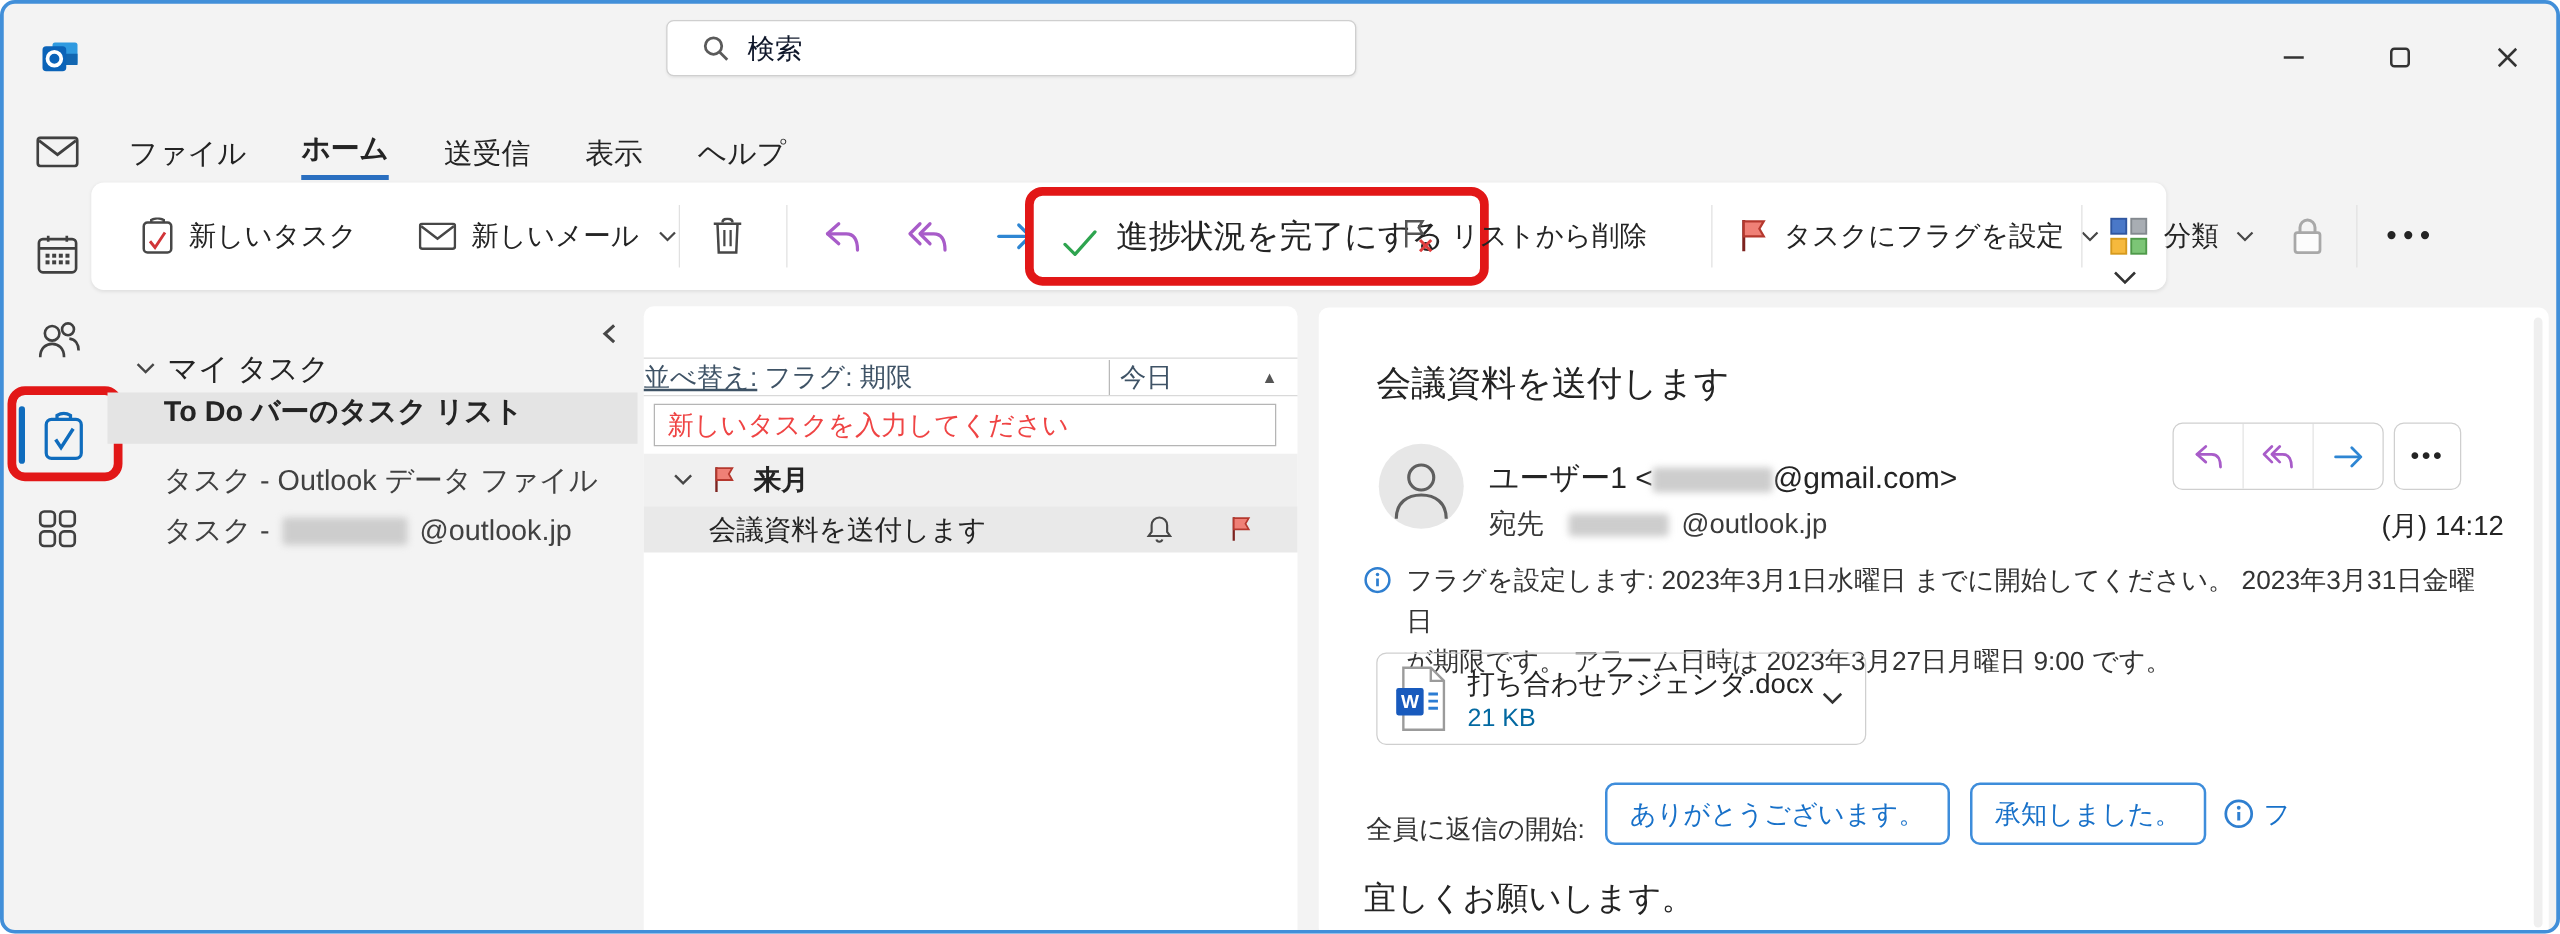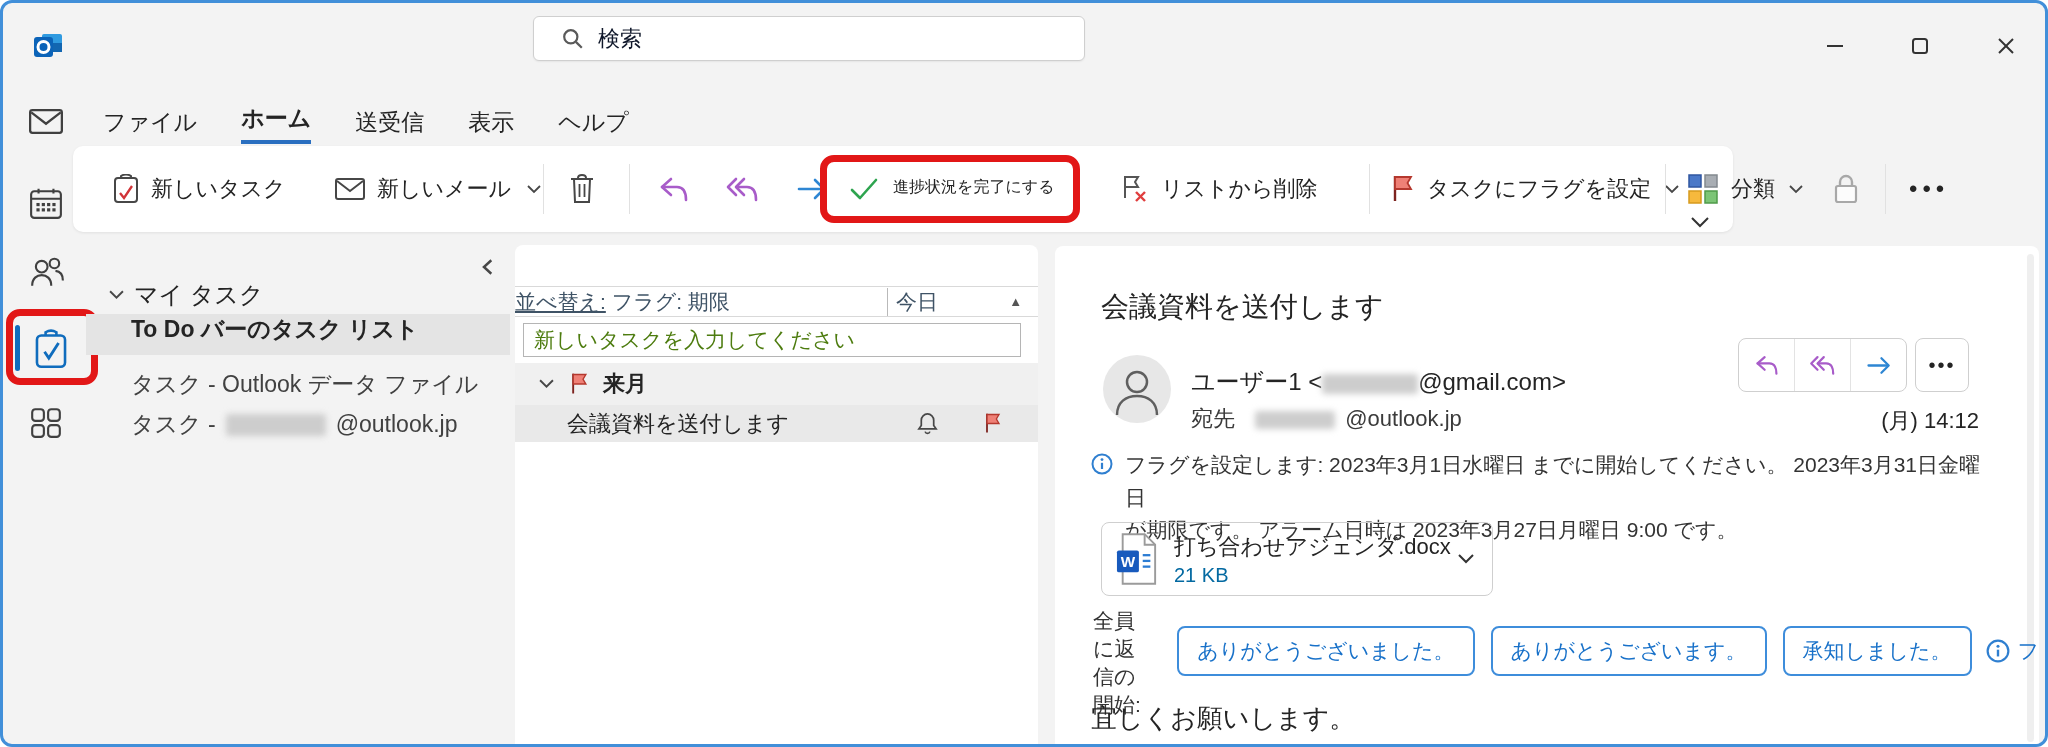--- a/index.html
+++ b/index.html
@@ -13,46 +13,46 @@
   
   .menubar{left:100px;top:100px;display:flex;gap:44px;font-size:23px;align-items:flex-end;}
   .menubar .mi{padding-bottom:6px;cursor:default;}
   .menubar .mi.active{font-weight:bold;border-bottom:4px solid #2a6fc0;}
   
   .toolbar{left:70px;top:143px;width:1660px;height:86px;background:#fff;border-radius:10px;box-shadow:0 1px 3px rgba(0,0,0,.08);}
   .titem{position:absolute;top:50%;transform:translateY(-50%);display:flex;align-items:center;gap:12px;font-size:22px;white-space:nowrap;}
   .tdiv{position:absolute;top:18px;width:1px;height:50px;background:#e1e1e1;}
   .redring{position:absolute;border:7px solid #e21717;border-radius:14px;pointer-events:none;}
   .ringbtn{left:747px;top:50%;transform:translateY(-50%);}
-  .ringbtn .inner{display:flex;align-items:flex-start;gap:14px;font-size:16px;padding:15px 18px 15px 22px;white-space:nowrap;}
+  .ringbtn .inner{display:flex;align-items:flex-end;gap:14px;font-size:26px;padding:15px 29px 15px 22px;white-space:nowrap;}
   .ellipsis{font-size:24px;letter-spacing:5px;color:#242424;}
   
   .rail-ic{position:absolute;left:26px;display:flex;align-items:center;justify-content:center;}
   .railbar{position:absolute;left:12px;top:322px;width:5px;height:46px;background:#0f6cbd;border-radius:3px;}
   
   .navrow{position:absolute;font-size:23px;white-space:nowrap;display:flex;align-items:center;gap:10px;}
   .selrow{position:absolute;left:83px;top:311px;width:424px;height:41px;background:#e4e4e4;display:flex;align-items:flex-start;padding-left:45px;box-sizing:border-box;font-weight:bold;font-size:23px;}
   .blur{display:inline-block;background:#cdcdcd;border-radius:3px;filter:blur(3px);vertical-align:middle;}
   
   .midcard{left:512px;top:242px;width:523px;height:505px;background:#fff;border-radius:8px 8px 0 0;}
   .sorthdr{position:absolute;left:0;top:41px;width:100%;height:31px;border-top:1px solid #d9d9d9;border-bottom:1px solid #d9d9d9;box-sizing:border-box;font-size:21px;color:#3f5366;display:flex;align-items:center;}
-  .taskinput{position:absolute;left:8px;top:78px;width:498px;height:34px;border:1px solid #b5b5b5;font-size:21px;color:#4d7c0f;display:flex;align-items:center;padding-left:10px;box-sizing:border-box;background:#fff;}
+  .taskinput{position:absolute;left:8px;top:78px;width:498px;height:34px;border:1px solid #b5b5b5;font-size:21px;color:#ef4444;display:flex;align-items:center;padding-left:10px;box-sizing:border-box;background:#fff;}
   .grouprow{position:absolute;left:0;top:118px;width:100%;height:42px;background:#f0f0f0;display:flex;align-items:center;font-size:22px;font-weight:bold;}
   .taskrow{position:absolute;left:0;top:160px;width:100%;height:37px;background:#e9e9e9;display:flex;align-items:center;font-size:22px;}
   
   .readcard{left:1052px;top:243px;width:984px;height:504px;background:#fff;border-radius:8px;}
   .subject{position:absolute;left:46px;top:42px;font-size:28px;}
   .avatar{position:absolute;left:48px;top:109px;width:68px;height:68px;border-radius:50%;background:#e7e7e7;display:flex;align-items:center;justify-content:center;overflow:hidden;}
   .fromline{position:absolute;left:136px;top:120px;font-size:24px;white-space:nowrap;}
   .toline{position:absolute;left:136px;top:158px;font-size:22px;color:#3b3b3b;white-space:nowrap;}
   .btngroup{position:absolute;left:683px;top:92px;height:52px;display:flex;border:1px solid #cfcfcf;border-radius:8px;background:#fff;overflow:hidden;}
   .btngroup .gb{width:55px;display:flex;align-items:center;justify-content:center;border-right:1px solid #e3e3e3;}
   .btngroup .gb:last-child{border-right:none;}
   .morebtn{position:absolute;left:860px;top:92px;width:52px;height:52px;border:1px solid #cfcfcf;border-radius:8px;background:#fff;display:flex;align-items:center;justify-content:center;font-size:20px;letter-spacing:2px;}
-  .dateline{position:absolute;left:712px;top:160px;width:212px;text-align:right;font-size:22px;}
+  .dateline{position:absolute;left:736px;top:160px;width:212px;text-align:right;font-size:22px;}
   .infoblock{position:absolute;left:36px;top:203px;display:flex;gap:12px;font-size:21px;color:#333;line-height:1.55;}
   .attach{position:absolute;left:46px;top:276px;width:392px;height:74px;border:1px solid #cfcfcf;border-radius:8px;display:flex;align-items:center;gap:16px;padding-left:14px;box-sizing:border-box;}
   .attach .aname{font-size:22px;}
   .attach .asize{font-size:20px;color:#0369a1;margin-top:2px;}
   .sugrow{position:absolute;left:0px;top:378px;width:100%;height:54px;display:flex;align-items:center;}
   .sugbtn{height:50px;border:2px solid #3e8ddb;border-radius:8px;color:#1871c9;font-size:21px;display:flex;align-items:center;padding:0 18px;white-space:nowrap;background:#fff;box-sizing:border-box;}
   .bodytext{position:absolute;left:36px;top:455px;font-size:26px;}
   .scrolltrack{position:absolute;right:5px;top:8px;bottom:8px;width:7px;background:#efefef;border-radius:4px;}
   svg{display:block;}
 </style>
@@ -448,21 +448,20 @@
       </span>
       <span style="position:absolute;right:18px;">
         <svg width="16" height="10" viewBox="0 0 16 10">
             <polyline points="1,1 8,8 15,1" fill="none" stroke="#333" stroke-width="2"></polyline>
           </svg>
       </span>
     </div>
 
     <div class="sugrow">
       <span style="margin-left:38px;font-size:21px;color:#333;margin-top:24px;">全員に返信の開始:</span>
-      <span class="sugbtn" style="margin-left:22px;">ありがとうございました。</span>
       <span class="sugbtn" style="margin-left:16px;">ありがとうございます。</span>
       <span class="sugbtn" style="margin-left:16px;">承知しました。</span>
       <span style="margin-left:14px;">
         <svg width="24" height="24" viewBox="0 0 22 22">
             <circle cx="11" cy="11" r="9.5" fill="none" stroke="#2f7fd0" stroke-width="2"></circle>
             <circle cx="11" cy="6.6" r="1.4" fill="#2f7fd0"></circle>
             <line x1="11" y1="9.8" x2="11" y2="16" stroke="#2f7fd0" stroke-width="2.2"></line>
           </svg>
       </span>
       <span style="margin-left:8px;font-size:21px;color:#1871c9;">フ</span>

